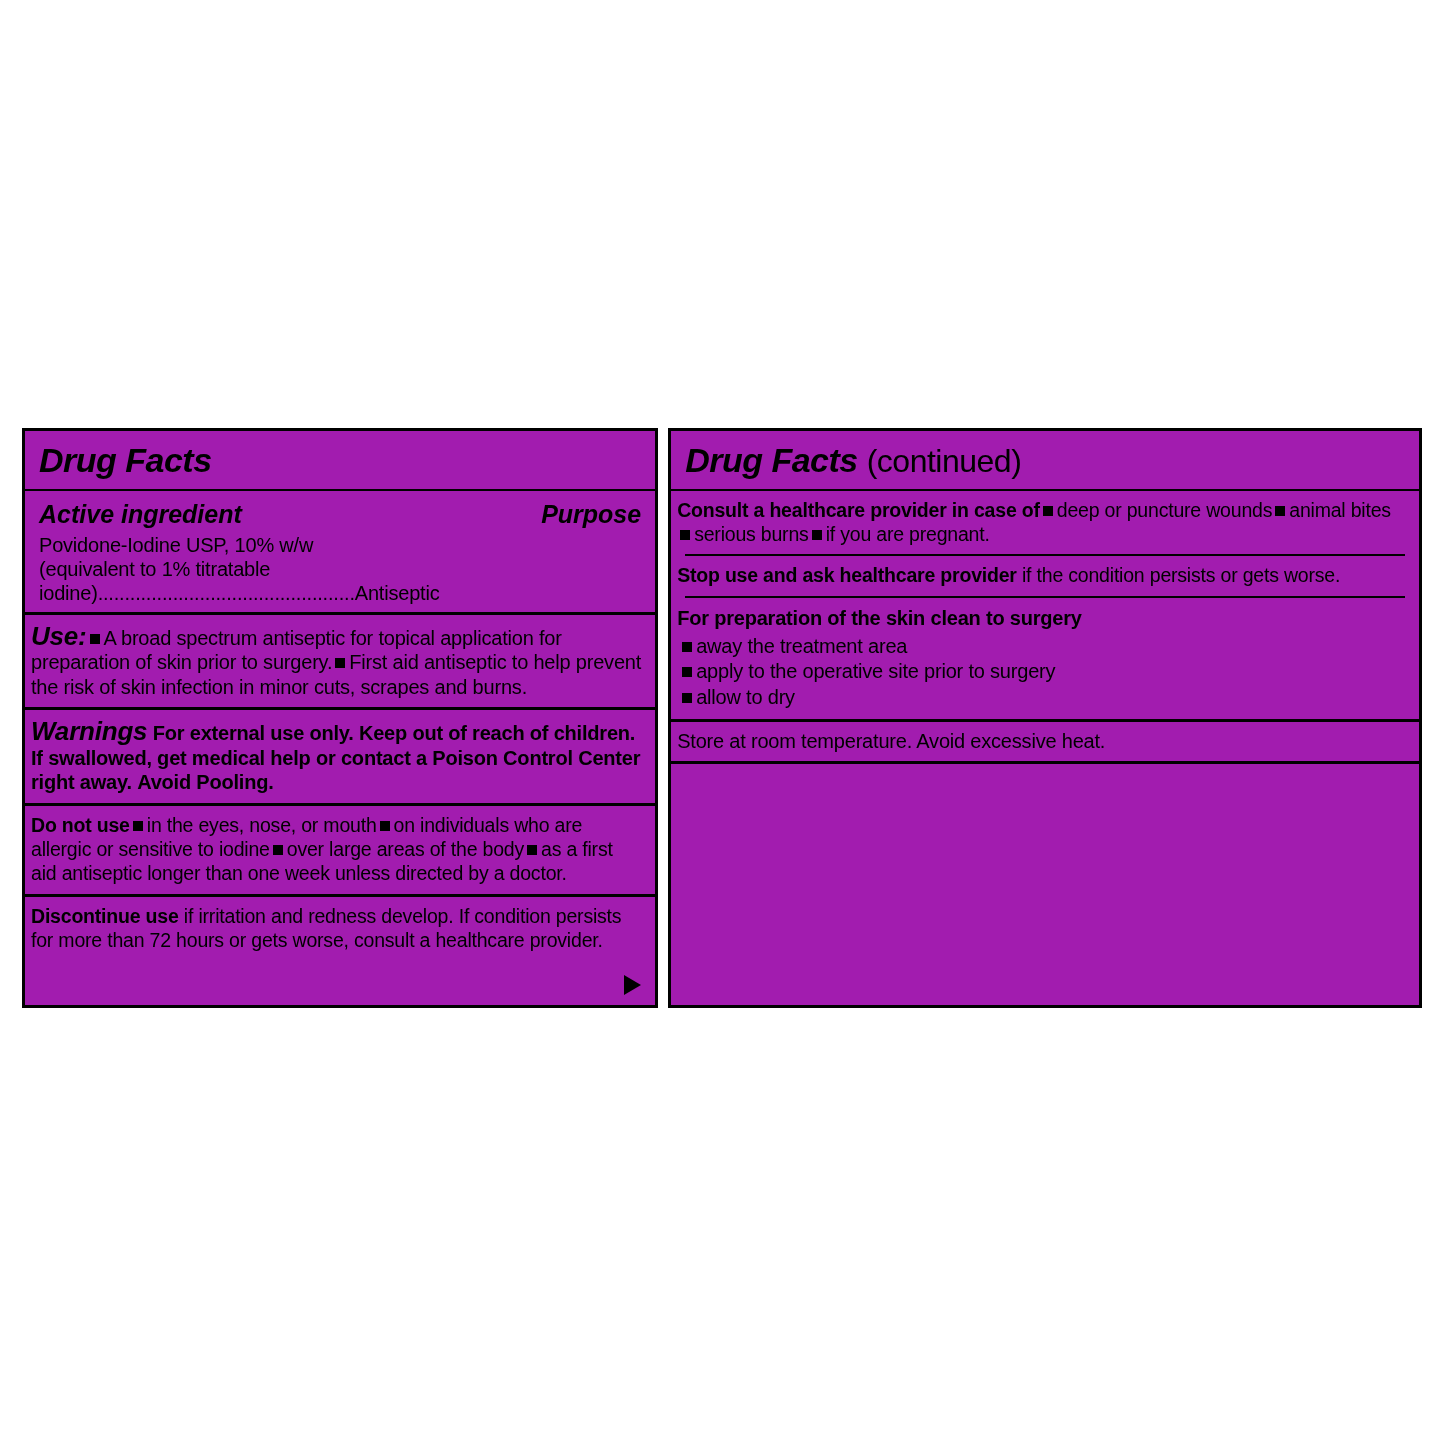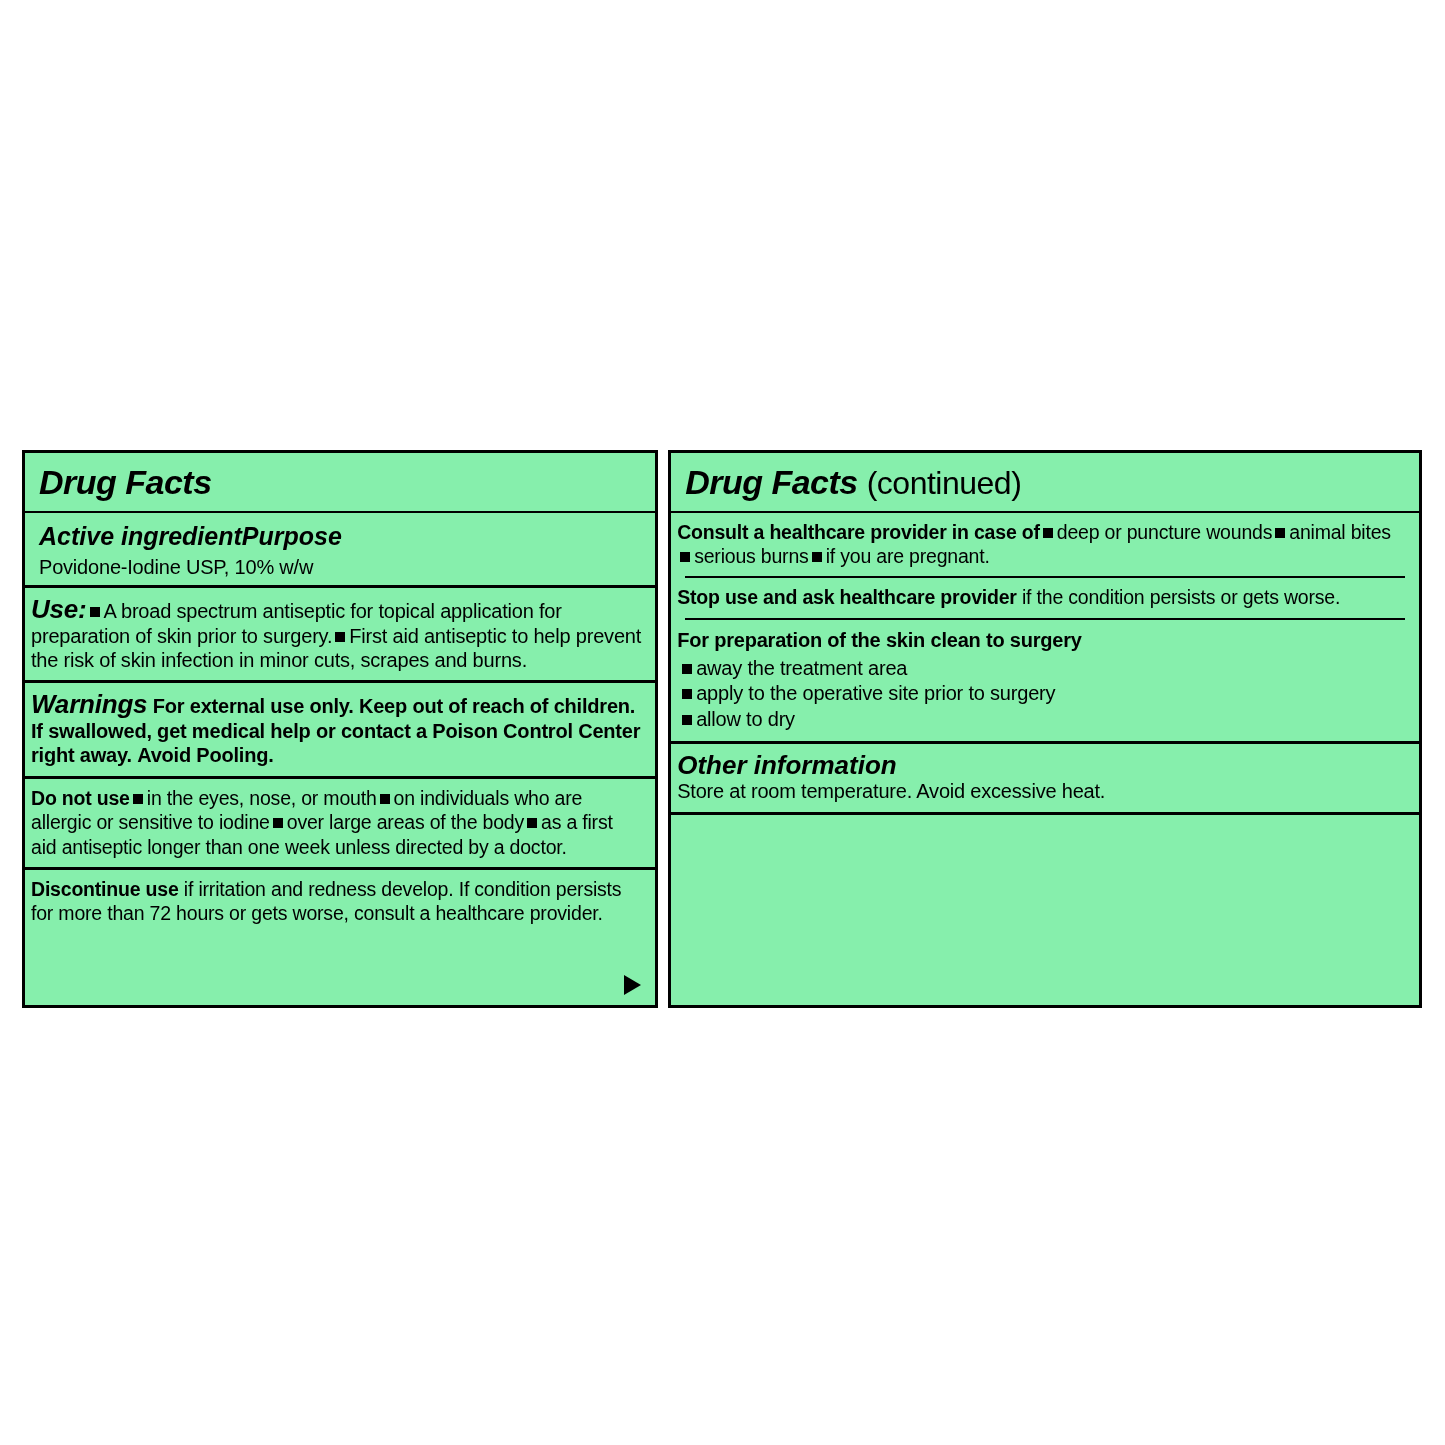--- a/index.html
+++ b/index.html
@@ -22,23 +22,22 @@
     top: 428px;
     width: 1400px;
     height: 580px;
     display: flex;
     box-sizing: border-box;
   }
 
   .panel {
     box-sizing: border-box;
     border: 3px solid #000;
-    background: #86efac;
+    background: #a21caf;
     position: relative;
-    margin-top: 22px;
   }
   .panel.left {
     width: 702px;
     margin-right: 10px;
   }
   .panel.right {
     width: 832px;
   }
 
   .pad {
@@ -65,21 +64,21 @@
     border-top: 2px solid #000;
     margin: 0;
   }
   .rule-med {
     border-top: 3px solid #000;
     margin: 0;
   }
 
   .row-ai {
     display: flex;
-    justify-content: flex-start;
+    justify-content: space-between;
     align-items: baseline;
     font-style: italic;
     font-weight: bold;
     font-size: 25px;
     padding-top: 3px;
   }
 
   .body-text {
     font-size: 20px;
     line-height: 1.22;
@@ -150,20 +149,21 @@
       <div class="df-title">Drug Facts</div>
     </div>
     <div class="rule-thin"></div>
 
     <div class="pad">
       <div class="row-ai">
         <span>Active ingredient</span>
         <span>Purpose</span>
       </div>
       <div class="body-text" style="padding-top:4px;">Povidone-Iodine USP, 10% w/w</div>
+      <div class="body-text">(equivalent to 1% titratable iodine)................................................Antiseptic</div>
     </div>
 
     <div class="rule-med"></div>
 
     <div class="sect">
       <div class="body-text">
         <span class="head-ital">Use:</span><span class="sq"></span><span>A broad spectrum antiseptic for topical application for preparation of skin prior to surgery.</span><span class="sq"></span><span>First aid antiseptic to help prevent the risk of skin infection in minor cuts, scrapes and burns.</span>
       </div>
     </div>
 
@@ -227,21 +227,20 @@
     <div class="sect">
       <div class="dir-sub">For preparation of the skin clean to surgery</div>
       <div class="bullet-line" style="padding-top:4px;"><span class="sq"></span><span>away the treatment area</span></div>
       <div class="bullet-line"><span class="sq"></span><span>apply to the operative site prior to surgery</span></div>
       <div class="bullet-line"><span class="sq"></span><span>allow to dry</span></div>
     </div>
 
     <div class="rule-med"></div>
 
     <div class="sect">
-      <div class="head-ital">Other information</div>
       <div class="body-text">Store at room temperature. Avoid excessive heat.</div>
     </div>
 
     <div class="rule-med"></div>
 
 
   </div>
 
 </div>
 

